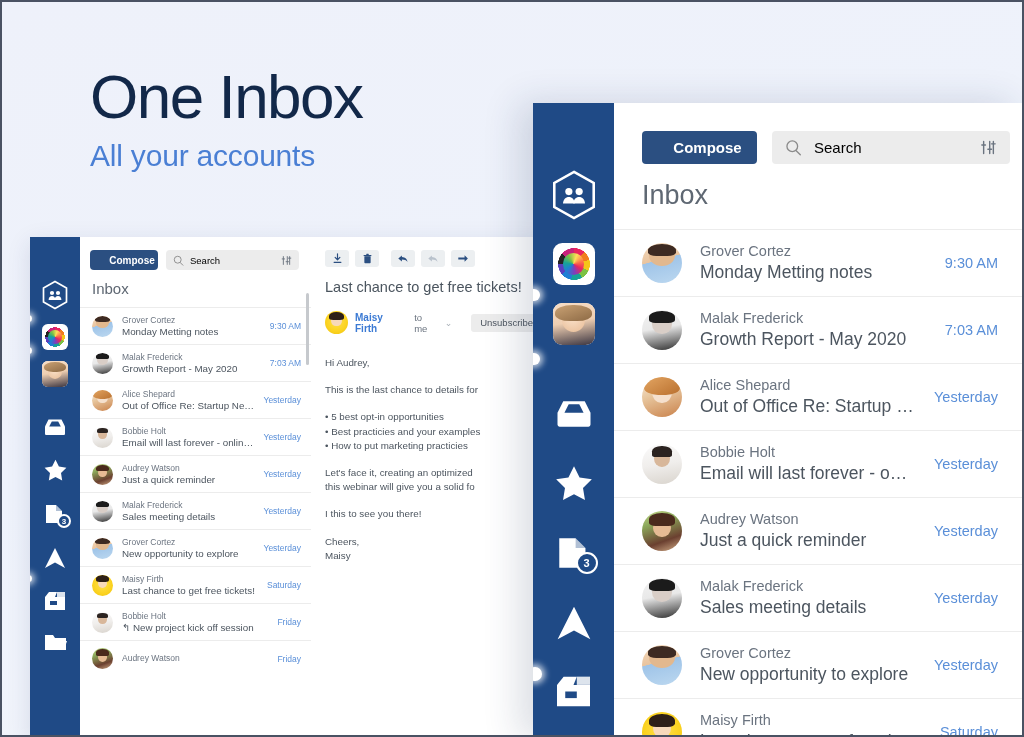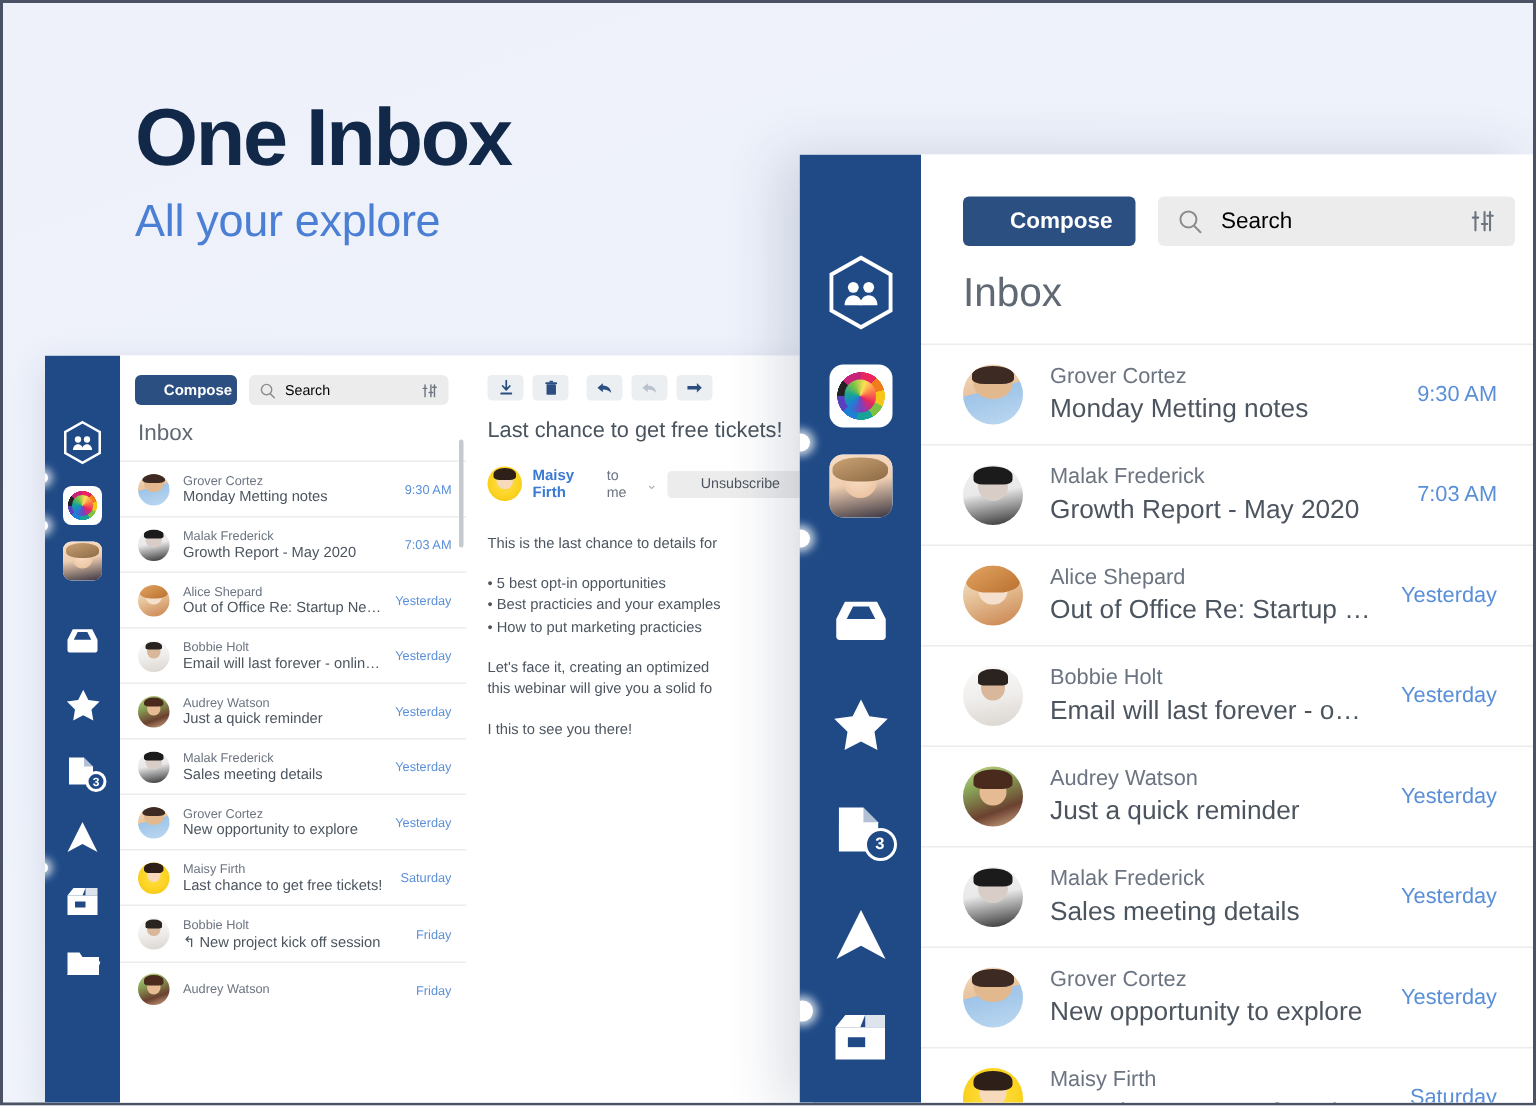--- a/index.html
+++ b/index.html
@@ -12,21 +12,21 @@
   #frame {
     position: absolute; inset: 0;
     border: 2px solid #4a5263;
     background: linear-gradient(160deg, #eef1fa 0%, #eef2fb 45%, #f4f6fb 100%);
     overflow: hidden;
   }
 
   
   #hero { position: absolute; left: 88px; top: 62px; }
   #hero-title {
-    font-size: 54px; font-weight: bold; color: #122849;
+    font-size: 62px; font-weight: normal; color: #122849;
     letter-spacing: -1.5px; line-height: 1.05;
   }
   #hero-sub {
     font-size: 30px; color: #4a7fd4; margin-top: 10px; letter-spacing: -0.2px;
   }
 
   
   .window { position: absolute; background: #fff; overflow: hidden; }
   .rail { background: #1f4a86; height: 100%; position: relative; flex: none; }
   .rail-inner { display: flex; flex-direction: column; align-items: center; width: 100%; }
@@ -144,21 +144,21 @@
 
   .vscroll { position: absolute; right: 2px; background: #c6c9cd; border-radius: 3px; }
 </style>
 </head>
 <body>
 
 <div id="frame">
 
   <div id="hero">
     <div id="hero-title">One Inbox</div>
-    <div id="hero-sub">All your explore</div>
+    <div id="hero-sub">All your accounts</div>
   </div>
 
   <div class="window" id="back-window" style="left:28px; top:235px; width:512px; height:502px; display:flex; box-shadow:0 6px 22px rgba(30,50,90,.13);">
 
     <div class="rail" id="back-rail" style="width:50px;">
       <div class="rail-inner" style="padding-top:12px;">
         <div class="rail-icon burger" style="width:20px;height:13px;margin-bottom:18px;">
           <span style="height:2px;"></span>
             <span style="height:2px;"></span>
             <span style="height:2px;"></span>
@@ -353,27 +353,29 @@
             <path d="M1 5.6h8V3l4.2 4L9 11V8.4H1z"></path>
           </svg>
         </div>
       </div>
       <div class="read-subject" style="font-size:14.5px; padding:2px 0 16px 14px; white-space:nowrap;">Last chance to get free tickets!</div>
       <div style="display:flex; align-items:center; gap:7px; padding:0 0 0 14px;">
         <div class="avatar av-maisy" style="width:23px;height:23px;"></div>
         <span class="sender-name" style="font-size:10px; font-weight:bold;">Maisy Firth</span>
         <span class="to-me" style="font-size:9.5px;">to me</span>
         <span style="color:#a7aeb6; font-size:9px;">⌄</span>
-        <div class="unsub-btn" style="height:18px; padding:0 22px; font-size:9.5px; white-space:nowrap;">Unsubscribe</div>
+        <div class="unsub-btn" style="height:18px; padding:0 9px; font-size:9.5px; margin-left:12px; white-space:nowrap;">Unsubscribe</div>
       </div>
       <div class="body-text" style="font-size:9.8px; line-height:1.45; padding:22px 0 0 14px; white-space:nowrap;" id="back-body">
+          <p><span>Hi Audrey,</span></p>
           <p><span>This is the last chance to details for</span></p>
           <p><span>• 5 best opt-in opportunities</span><br><span>• Best practicies and your examples</span><br><span>• How to put marketing practicies</span></p>
           <p><span>Let's face it, creating an optimized</span><br><span>this webinar will give you a solid fo</span></p>
           <p><span>I this to see you there!</span></p>
+          <p><span>Cheers,</span><br><span>Maisy</span></p>
         </div>
     </div>
   </div>
 
   <div class="window" id="front-window" style="left:531px; top:101px; width:491px; height:636px; display:flex; box-shadow:-14px 0 34px rgba(30,50,90,.16);">
 
     <div class="rail" id="front-rail" style="width:81px;">
       <div class="rail-inner" style="padding-top:18px;">
         <div class="rail-icon burger" style="width:34px;height:22px;margin-bottom:26px;">
           <span style="height:3px;"></span>

